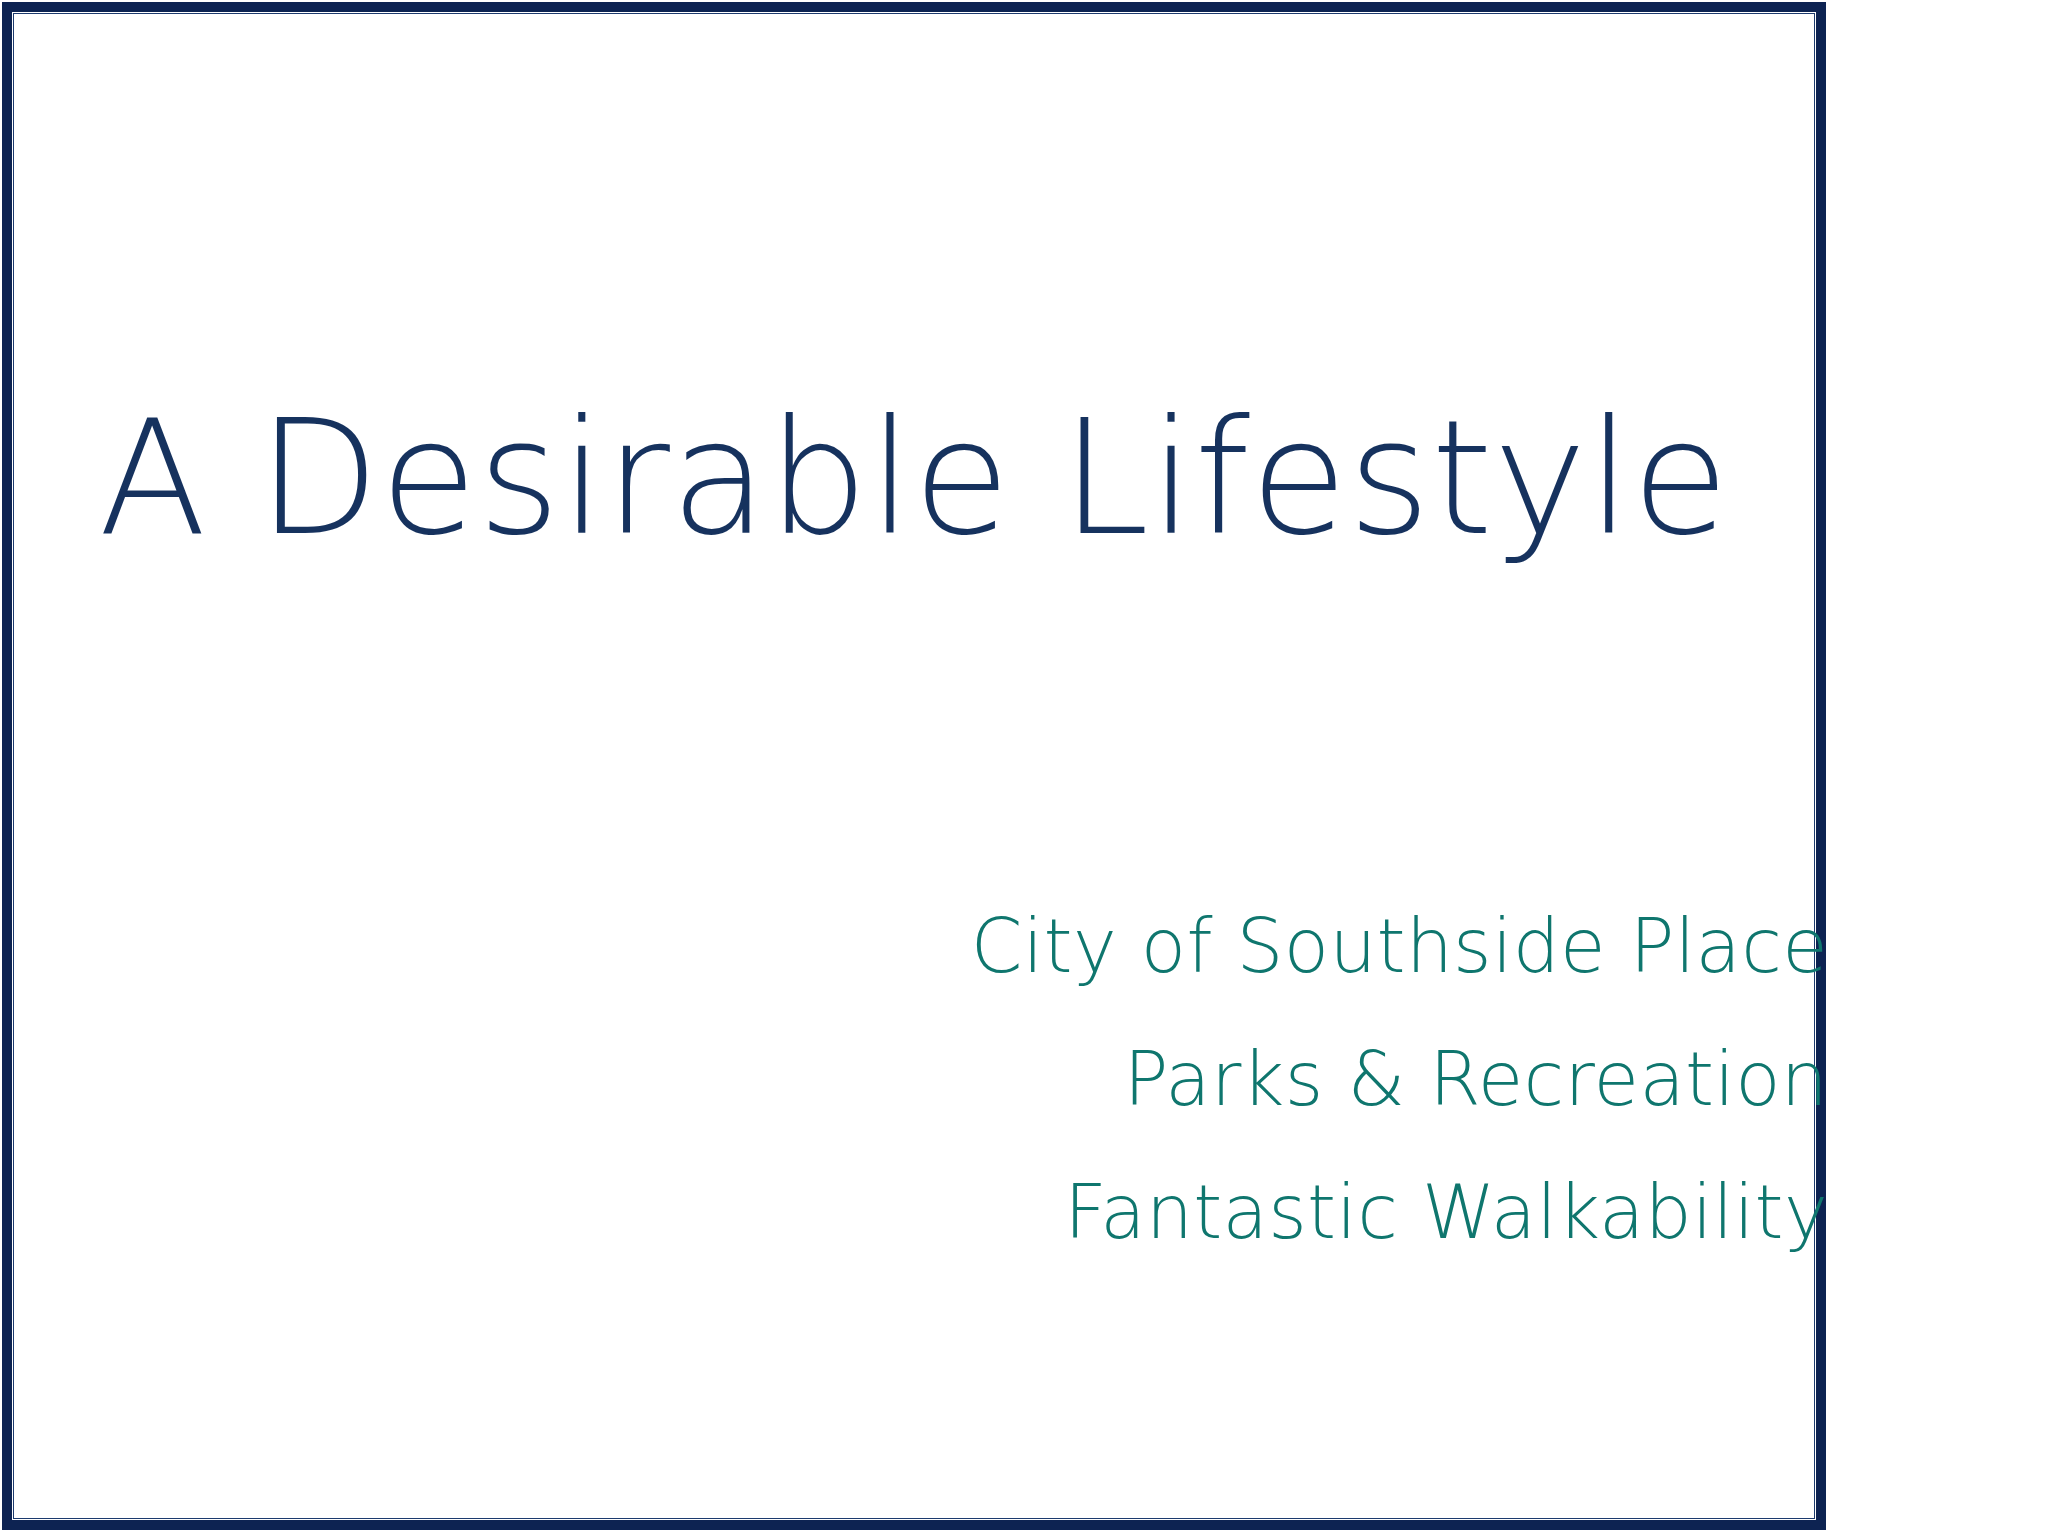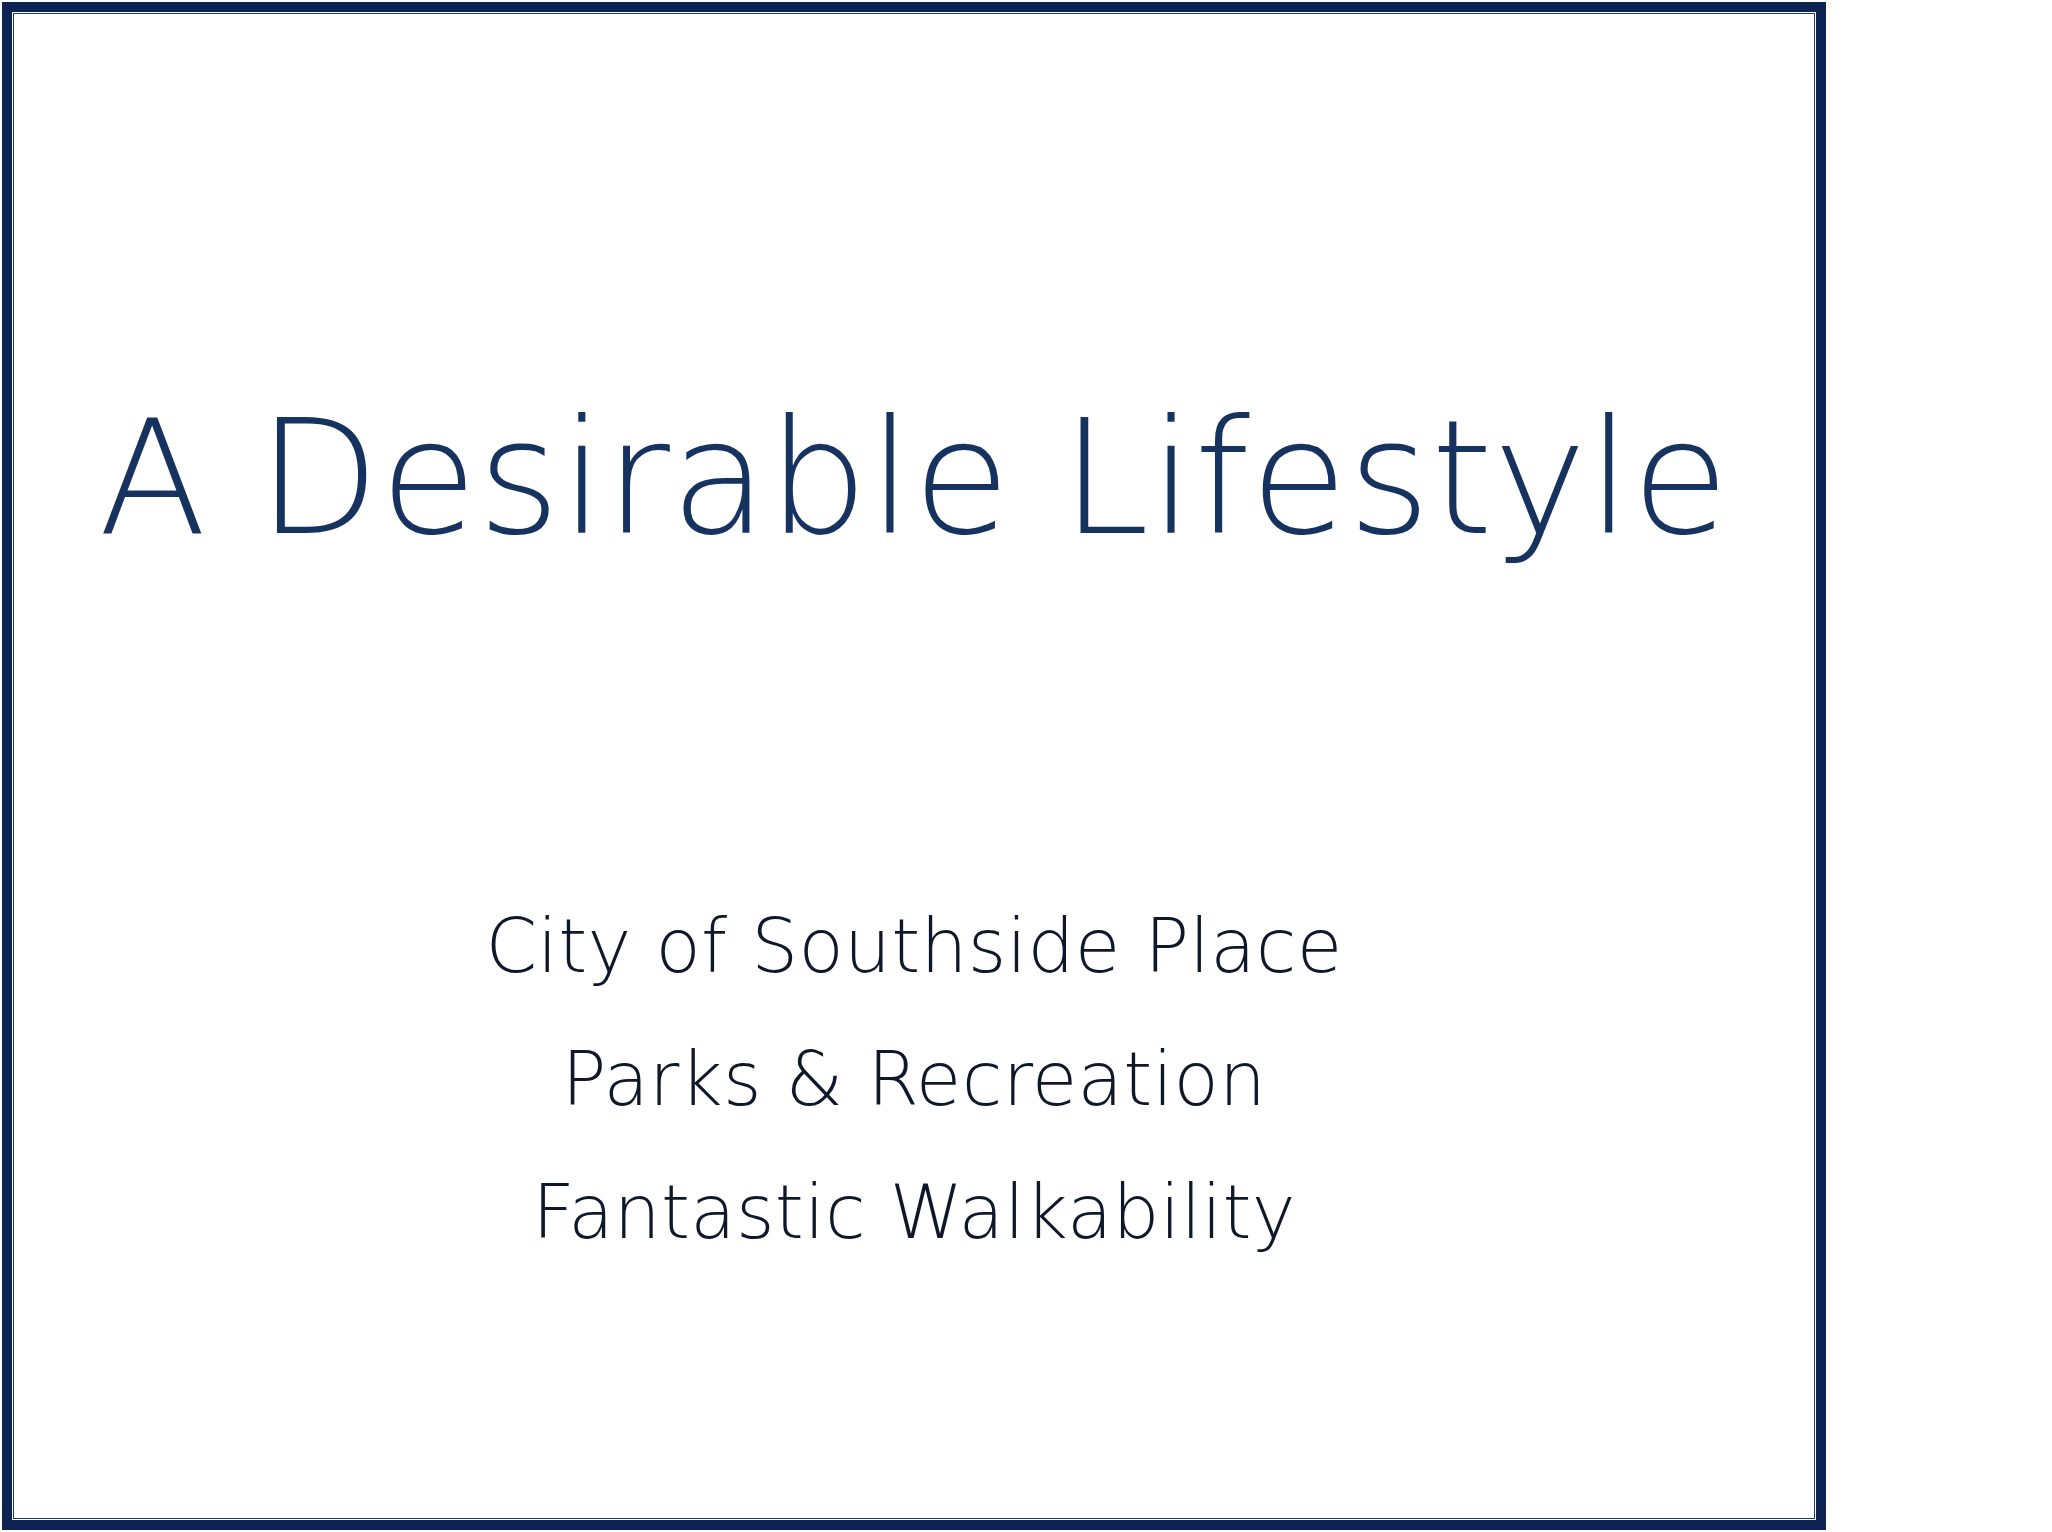--- a/index.html
+++ b/index.html
@@ -78,22 +78,23 @@
     top: 880px;
     text-align: center;
   }
 
   .subtitle-line {
     font-family: "DejaVu Sans", sans-serif;
     font-weight: 300;
     font-size: 74px;
     line-height: 133px;
     letter-spacing: 0.3px;
-    color: #0f172a;
+    color: #0f766e;
     white-space: nowrap;
+    text-align: right;
   }
 </style>
 </head>
 <body>
 
 <div class="slide">
 
   <div class="slide-frame"></div>
   <div class="slide-frame-inner"></div>
 

